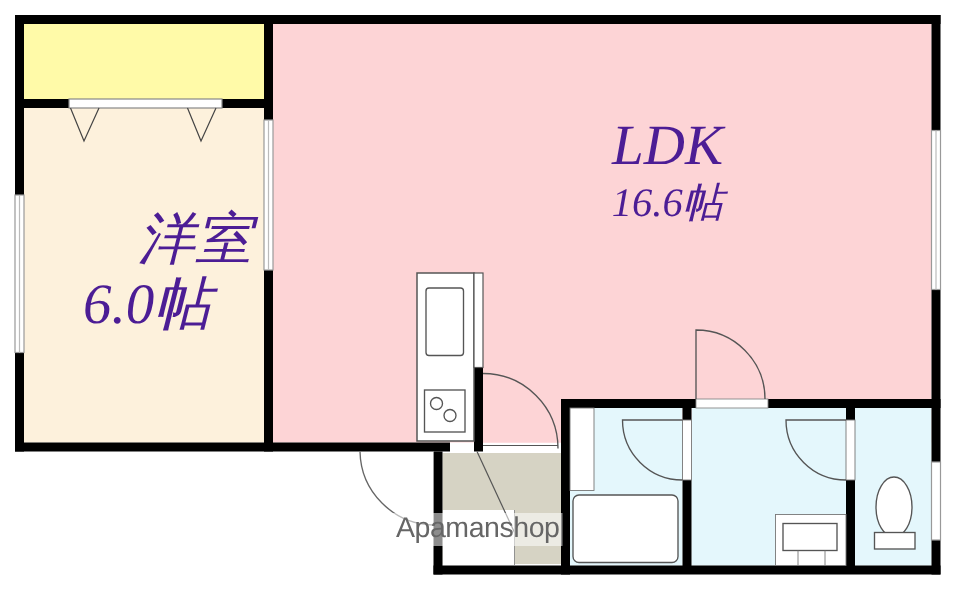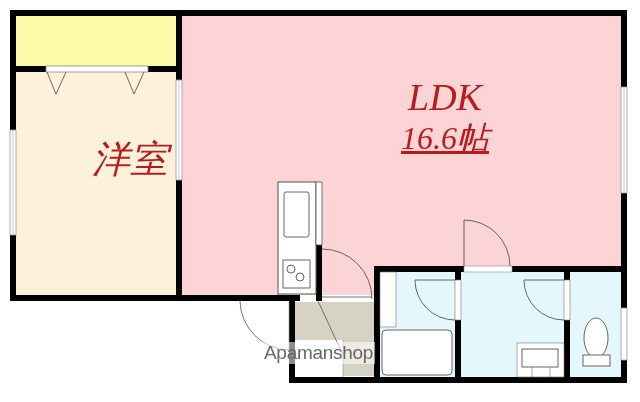--- a/index.html
+++ b/index.html
@@ -1,19 +1,19 @@
 <!DOCTYPE html>
 <html><head>
 <meta charset="utf-8">
 <style>
   html,body{margin:0;padding:0;background:#ffffff;}
   body{width:640px;height:402px;position:relative;overflow:hidden;font-family:"Liberation Serif","DejaVu Serif",serif;}
   .wall{position:absolute;background:#000;}
   .room{position:absolute;}
-  .label{position:absolute;font-style:italic;color:#b91c1c;text-align:center;line-height:1;}
+  .label{position:absolute;font-style:italic;color:#4c1d95;text-align:center;line-height:1;}
   .lbl-ja{font-family:"DejaVu Serif",serif;}
   svg{position:absolute;left:0;top:0;}
   .wm{position:absolute;font-family:"Liberation Sans","DejaVu Sans",sans-serif;color:#666;font-size:19px;background:rgba(255,255,255,0.55);padding:0 2px;letter-spacing:-0.3px;}
 </style>
 </head>
 <body>
 
 <div class="room" style="left:16px;top:16px;width:160px;height:50px;background:#fffaa8;"></div>
 <div class="room" style="left:16px;top:71px;width:160px;height:224px;background:#fdf1dc;"></div>
 <div class="room" style="left:181px;top:16px;width:440px;height:279px;background:#fdd4d6;"></div>
@@ -93,19 +93,20 @@
   <rect x="522" y="349" width="36" height="18" fill="#fff" stroke="#555" stroke-width="0.9"></rect>
   <line x1="532" y1="367" x2="532" y2="377" stroke="#777" stroke-width="0.6"></line>
   <line x1="550" y1="367" x2="550" y2="377" stroke="#777" stroke-width="0.6"></line>
 
   <ellipse cx="596" cy="338" rx="12" ry="20" fill="#fff" stroke="#555" stroke-width="0.9"></ellipse>
   <rect x="583" y="355" width="27" height="11" fill="#fff" stroke="#555" stroke-width="0.9"></rect>
 </svg>
 
 <div class="label" style="left:28px;top:140px;width:140px;">
   <div class="lbl-ja" style="font-size:38px;text-align:right;">洋室</div>
+  <div style="font-size:38px;margin-top:6px;">6.0帖</div>
 </div>
 <div class="label" style="left:355px;top:78px;width:180px;">
   <div style="font-size:38px;">LDK</div>
-  <div style="font-size:32px;margin-top:6px;text-decoration:underline;">16.6帖</div>
+  <div style="font-size:27px;margin-top:6px;">16.6帖</div>
 </div>
 
 <div class="wm" style="left:262px;top:342px;">Apamanshop</div>
 
 </body></html>

